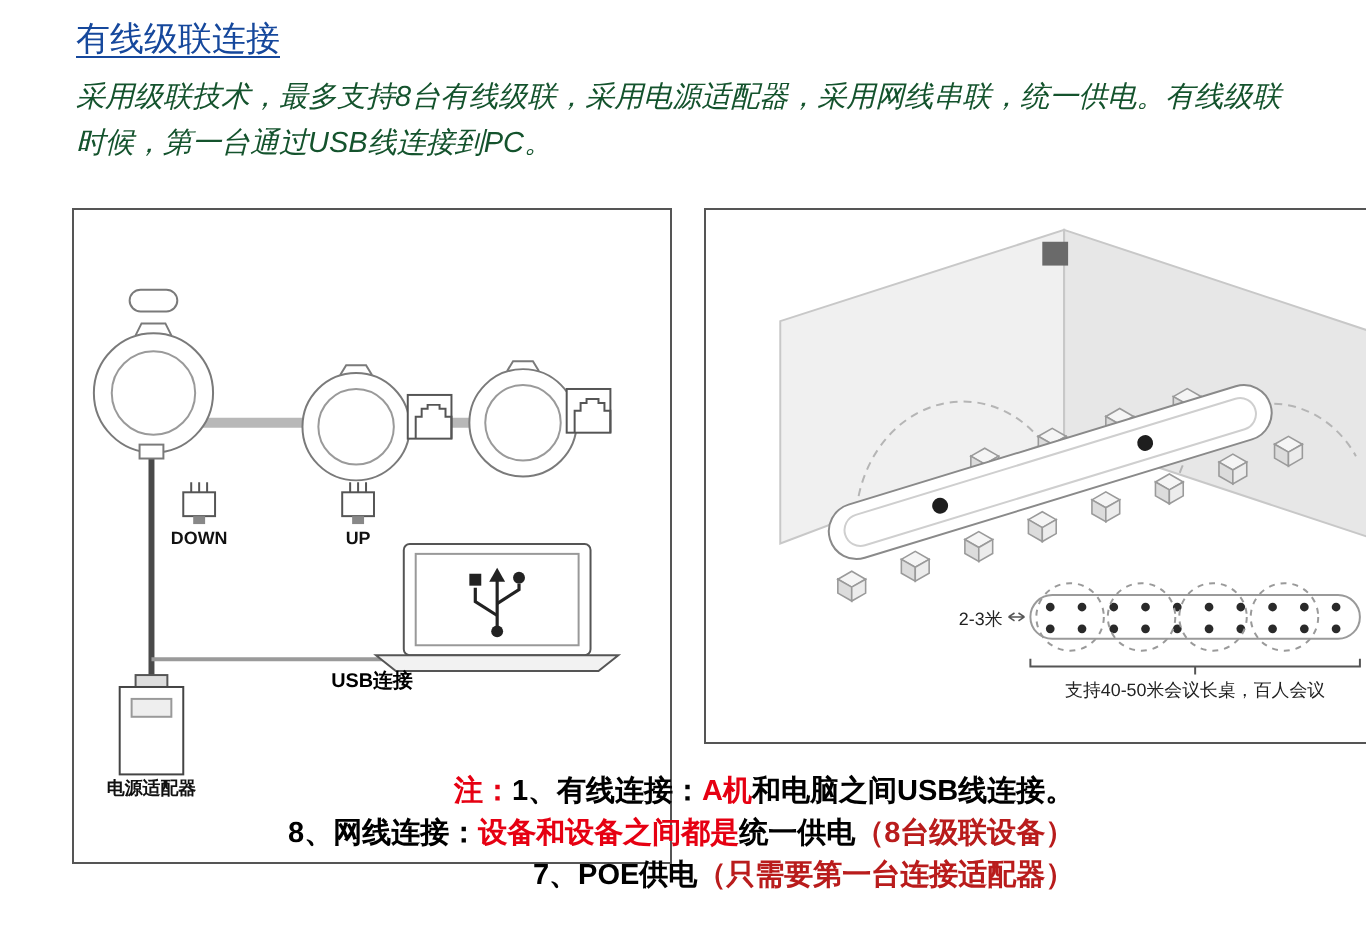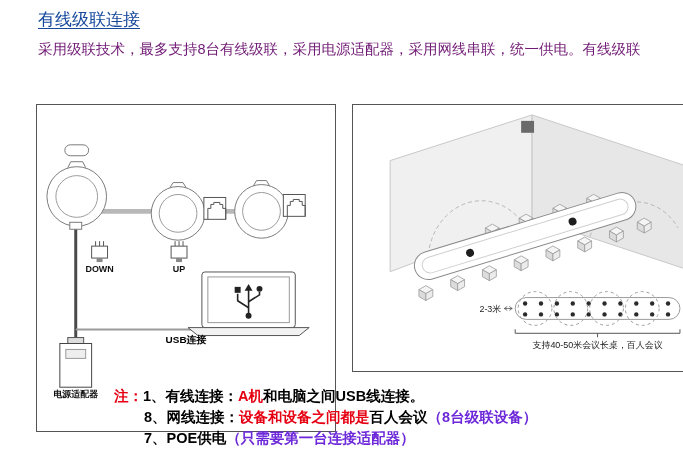--- a/index.html
+++ b/index.html
@@ -11,47 +11,48 @@
     overflow: hidden;
     color: #111;
   }
   .title {
     position: absolute; left: 38px; top: 8px;
     font-size: 17px; font-weight: normal; color: #16489c;
     text-decoration: underline; text-underline-offset: 3px;
   }
   .intro {
     position: absolute; left: 38px; top: 38px;
-    font-size: 14.5px; line-height: 23px; color: #701a75;
+    font-size: 14.5px; line-height: 23px; color: #14532d; font-style: italic;
   }
   .panel {
     position: absolute; border: 1px solid #555; background: #fff;
   }
   .panel-left  { left: 36px;  top: 104px; width: 300px; height: 328px; }
   .panel-right { left: 352px; top: 104px; width: 378px; height: 268px; }
   .panel svg { display: block; width: 100%; height: 100%; }
   svg text { font-family: "Liberation Sans", "DejaVu Sans", sans-serif; }
   .notes {
     position: absolute; left: 114px; top: 386px;
-    font-size: 14.5px; font-weight: bold; line-height: 21px; color: #000;
+    font-size: 14.5px; font-weight: bold; line-height: 21px; color: #000; text-align: right;
   }
   .note-line { white-space: nowrap; }
   .note-line.indent { margin-left: 30px; }
   .red  { color: #e60012; }
-  .blue { color: #6d28d9; }
+  .blue { color: #b91c1c; }
 </style>
 </head>
 <body>
 
 <div>
 
   <h1 class="title">有线级联连接</h1>
 
   <p class="intro">
     <span>采用级联技术，最多支持8台有线级联，采用电源适配器，采用网线串联，统一供电。有线级联</span><br>
+    <span>时候，第一台通过USB线连接到PC。</span>
   </p>
 
   <div class="panel panel-left">
     <svg viewBox="0 0 300 268">
 
       <path d="M40 77 H252" stroke="#b8b8b8" stroke-width="5" fill="none"></path>
       <path d="M39 92 V206" stroke="#4a4a4a" stroke-width="3" fill="none"></path>
       <path d="M39 196 H170" stroke="#9a9a9a" stroke-width="2" fill="none"></path>
 
       <g stroke="#7a7a7a" fill="#fff">
@@ -198,20 +199,20 @@
         <text x="223" y="245" text-anchor="middle" font-size="9" fill="#222">支持40-50米会议长桌，百人会议</text>
       </g>
     </svg>
   </div>
 
   <div class="notes">
     <div class="note-line">
       <span class="red">注：</span><span>1、有线连接：</span><span class="red">A机</span><span>和电脑之间USB线连接。</span>
     </div>
     <div class="note-line indent">
-      <span>8、网线连接：</span><span class="red">设备和设备之间都是</span><span>百人会议</span><span class="blue">（8台级联设备）</span>
+      <span>8、网线连接：</span><span class="red">设备和设备之间都是</span><span>统一供电</span><span class="blue">（8台级联设备）</span>
     </div>
     <div class="note-line indent">
       <span>7、POE供电</span><span class="blue">（只需要第一台连接适配器）</span>
     </div>
   </div>
 
 </div>
 
 </body></html>

